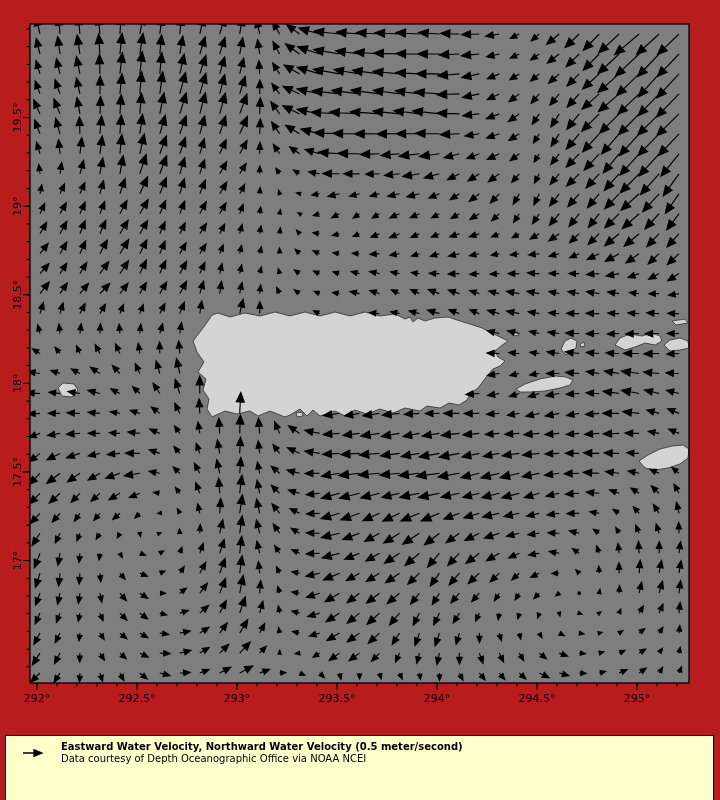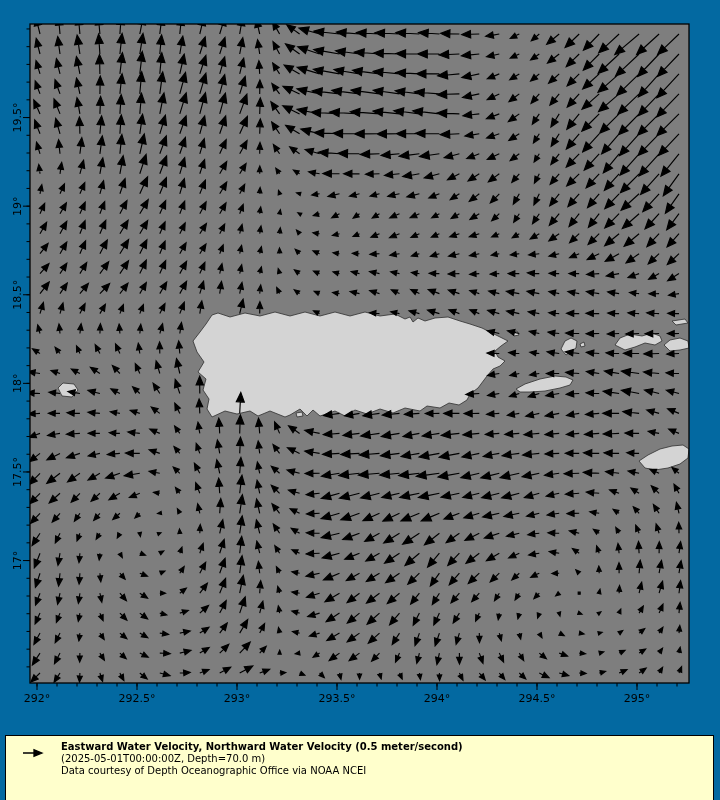--- a/index.html
+++ b/index.html
@@ -1,16 +1,16 @@
 <!DOCTYPE html>
 <html><head>
 <meta charset="utf-8">
 <style>
   html,body{margin:0;padding:0;background:#ffffff;}
-  .figure{position:relative;width:720px;height:800px;background:#0369a1;overflow:hidden;
+  .figure{position:relative;width:720px;height:800px;background:#b91c1c;overflow:hidden;
           font-family:"DejaVu Sans",sans-serif;}
   #plot-svg{position:absolute;left:0;top:0;}
   .legend{position:absolute;left:5px;top:717px;width:709px;height:81px;border:1.5px solid #000;
           box-sizing:border-box;display:flex;align-items:flex-start;margin-top:18px;}
   .legend-arrow{position:absolute;left:16px;top:11px;}
   .legend-text{position:absolute;left:55px;top:5px;line-height:12.2px;font-size:10px;color:#000;}
   .legend-text .l1{font-weight:bold;}
 </style>
 </head>
 <body>
@@ -141,17 +141,16 @@
         <text x="17" y="117.56159999999976" text-anchor="middle" transform="rotate(-90 17 117.56159999999976)" dy="4">19.5°</text>
       </g>
     </svg>
 
   <div class="legend" style="background: rgb(255, 255, 204); border-color: rgb(0, 0, 0);">
     <svg class="legend-arrow" width="34" height="12">
       <path d="M1,6 L14,6 M20,6 L12,2.8 L12,9.2 Z" stroke="#000" stroke-width="1.3" fill="#000"></path>
     </svg>
     <div class="legend-text">
       <div class="l1">Eastward Water Velocity, Northward Water Velocity (0.5 meter/second)</div>
-      <div>(2025-05-01T00:00:00Z, Depth=70.0 m)</div>
       <div>Data courtesy of Depth Oceanographic Office via NOAA NCEI</div>
     </div>
   </div>
 </div>
 
 </body></html>

